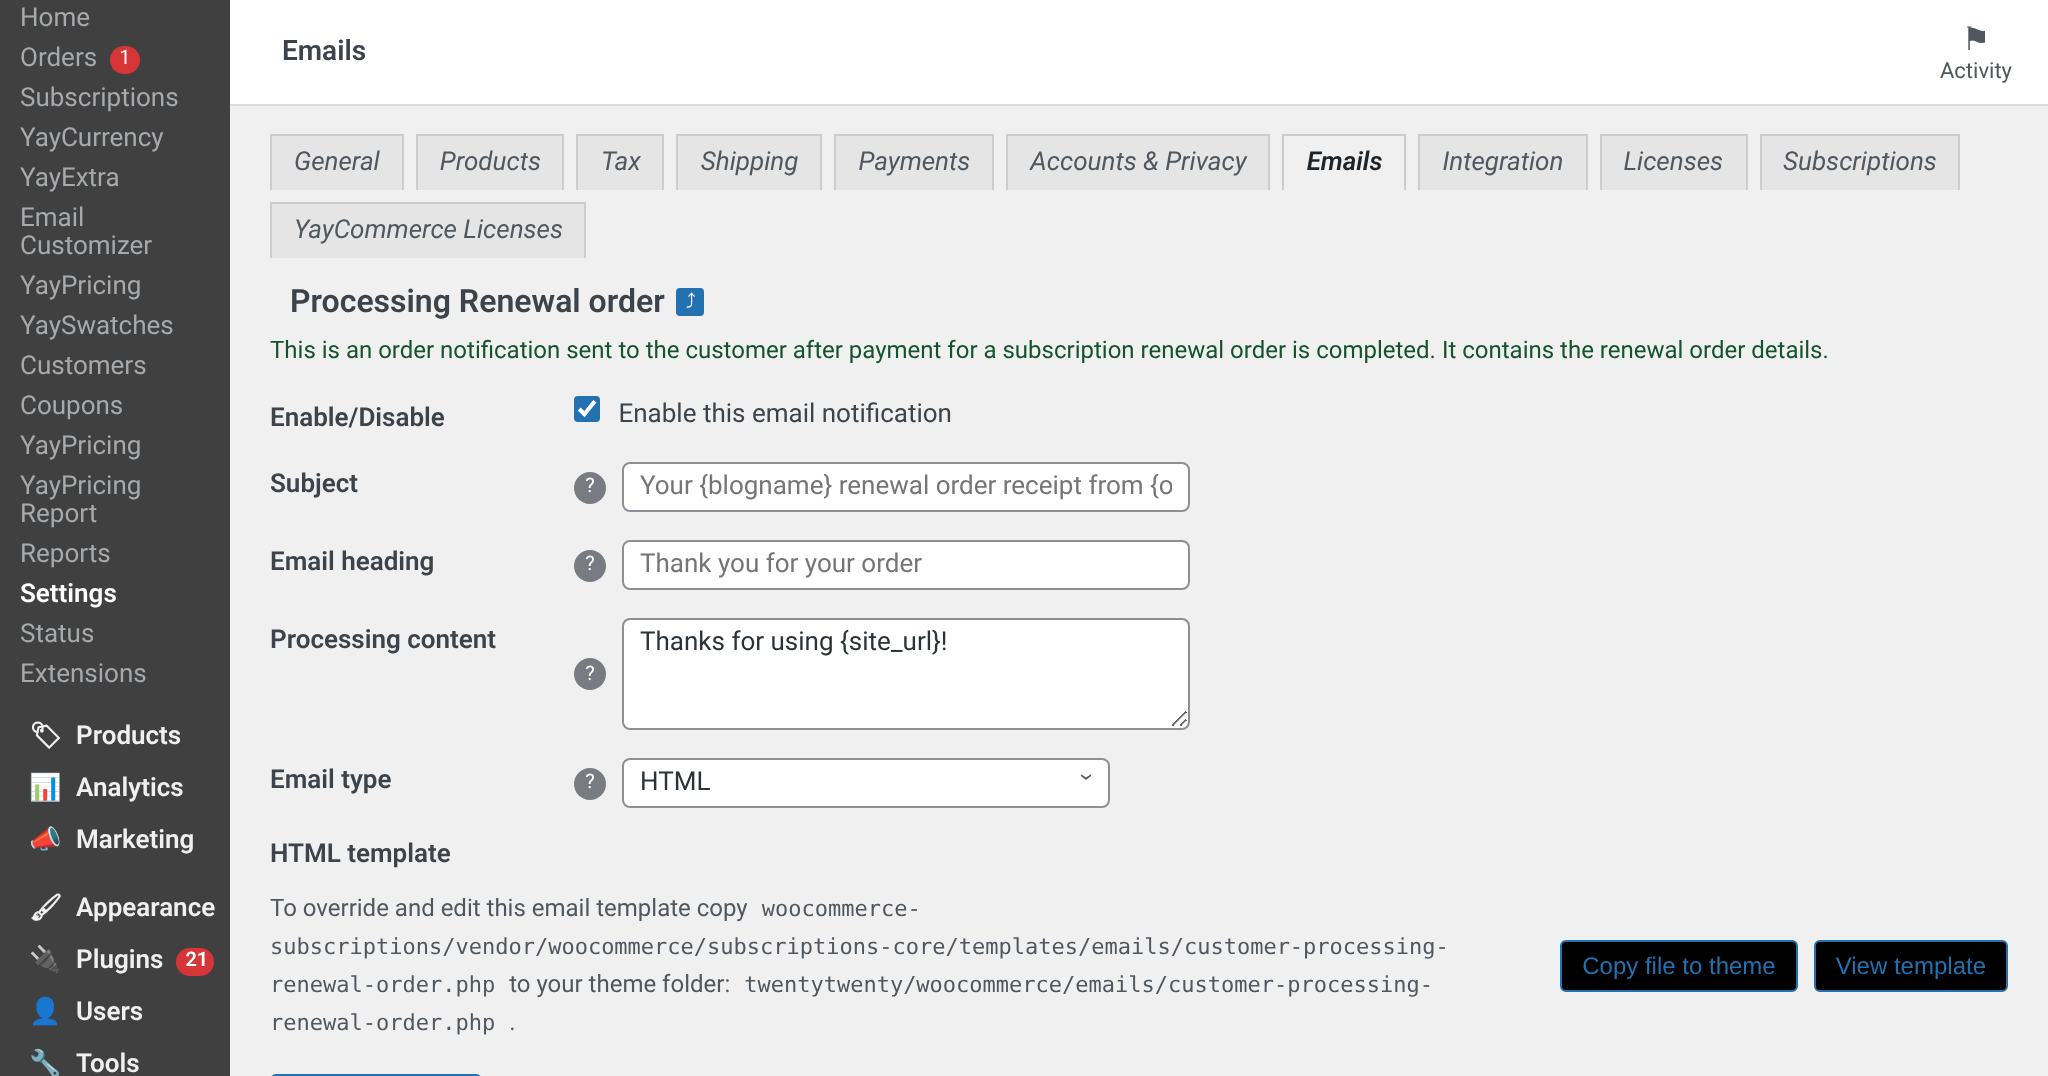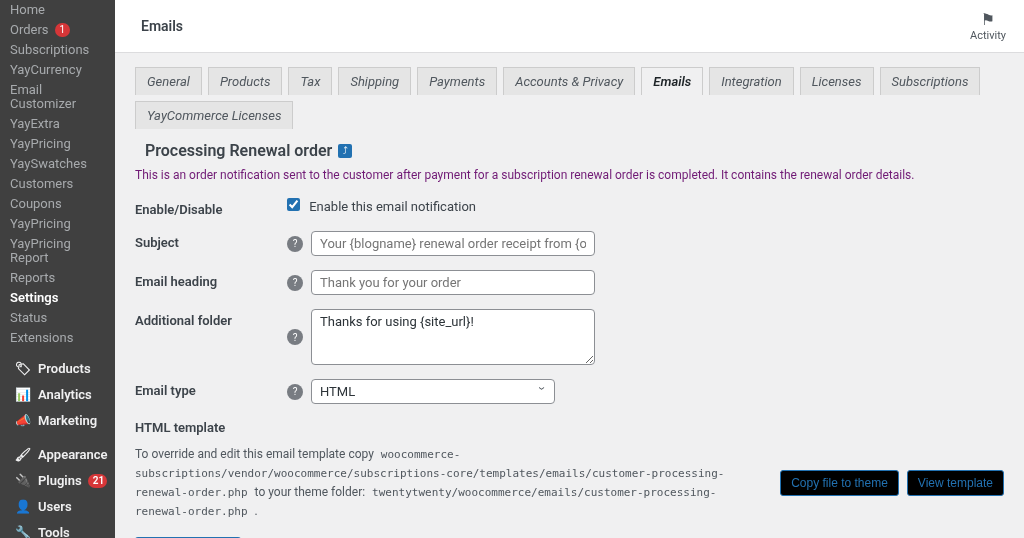--- a/index.html
+++ b/index.html
@@ -19,21 +19,21 @@
 .topbar h1 { font-size: 14px; font-weight: 600; }
 .activity { display: flex; flex-direction: column; align-items: center; font-size: 11px; color: #50575e; cursor: pointer; }
 .activity-ic { font-size: 16px; }
 .content { padding: 14px 20px 20px 20px; }
 .tabs { display: flex; gap: 6px; margin-bottom: 12px; flex-wrap: wrap; }
 .tab { background: #e5e5e5; border: 1px solid #ccc; border-bottom: none; padding: 7px 11px; font-size: 13px; color: #50575e; cursor: pointer; line-height: 1; font-style: italic; }
 .tab.active { background: #f0f0f1; color: #1d2327; font-weight: 600; }
 .pagetitle { display: flex; align-items: center; gap: 6px; margin-bottom: 8px; }
 .pagetitle h2 { font-size: 16px; font-weight: 600; margin-left: 10px; }
 .help-badge { background: #2271b1; color: #fff; font-size: 10px; width: 14px; height: 14px; display: inline-flex; align-items: center; justify-content: center; border-radius: 2px; }
-.desc { font-size: 12px; color: #701a75; margin-bottom: 16px; }
+.desc { font-size: 12px; color: #14532d; margin-bottom: 16px; }
 .form-table { width: 100%; }
 .form-row { display: flex; align-items: flex-start; margin-bottom: 14px; }
 .form-label { width: 152px; font-weight: 600; font-size: 13px; padding-top: 4px; flex-shrink: 0; }
 .form-field { flex: 1; display: flex; align-items: center; gap: 8px; }
 .qmark { width: 16px; height: 16px; border-radius: 50%; background: #787c82; color: #fff; font-size: 10px; display: inline-flex; align-items: center; justify-content: center; flex-shrink: 0; cursor: help; }
 .qmark::before { content: "?"; }
 input[type=text], textarea, select { border: 1px solid #8c8f94; border-radius: 4px; padding: 4px 8px; font-size: 13px; font-family: inherit; background: #fff; color: #2c3338; }
 input[type=text], textarea { width: 284px; }
 textarea { height: 56px; resize: both; }
 select { width: 244px; appearance: none; background: #fff; padding-right: 24px; }
@@ -61,24 +61,24 @@
           <span>Orders</span>
           <span class="badge">1</span>
         </div>
         <div class="sb-item sub">
           <span>Subscriptions</span>
         </div>
         <div class="sb-item sub">
           <span>YayCurrency</span>
         </div>
         <div class="sb-item sub">
+          <span>YayExtra</span>
+        </div>
+        <div class="sb-item sub">
           <span>Email Customizer</span>
-        </div>
-        <div class="sb-item sub">
-          <span>YayExtra</span>
         </div>
         <div class="sb-item sub">
           <span>YayPricing</span>
         </div>
         <div class="sb-item sub">
           <span>YaySwatches</span>
         </div>
         <div class="sb-item sub">
           <span>Customers</span>
         </div>
@@ -192,21 +192,21 @@
 
         <div class="form-row">
           <div class="form-label">Email heading</div>
           <div class="form-field">
             <span class="qmark"></span>
             <input type="text" placeholder="Thank you for your order" style="">
           </div>
         </div>
 
         <div class="form-row">
-          <div class="form-label">Additional folder</div>
+          <div class="form-label">Processing content</div>
           <div class="form-field">
             <span class="qmark"></span>
             <textarea style="">Thanks for using {site_url}!</textarea>
           </div>
         </div>
 
         <div class="form-row">
           <div class="form-label">Email type</div>
           <div class="form-field">
             <span class="qmark"></span>

